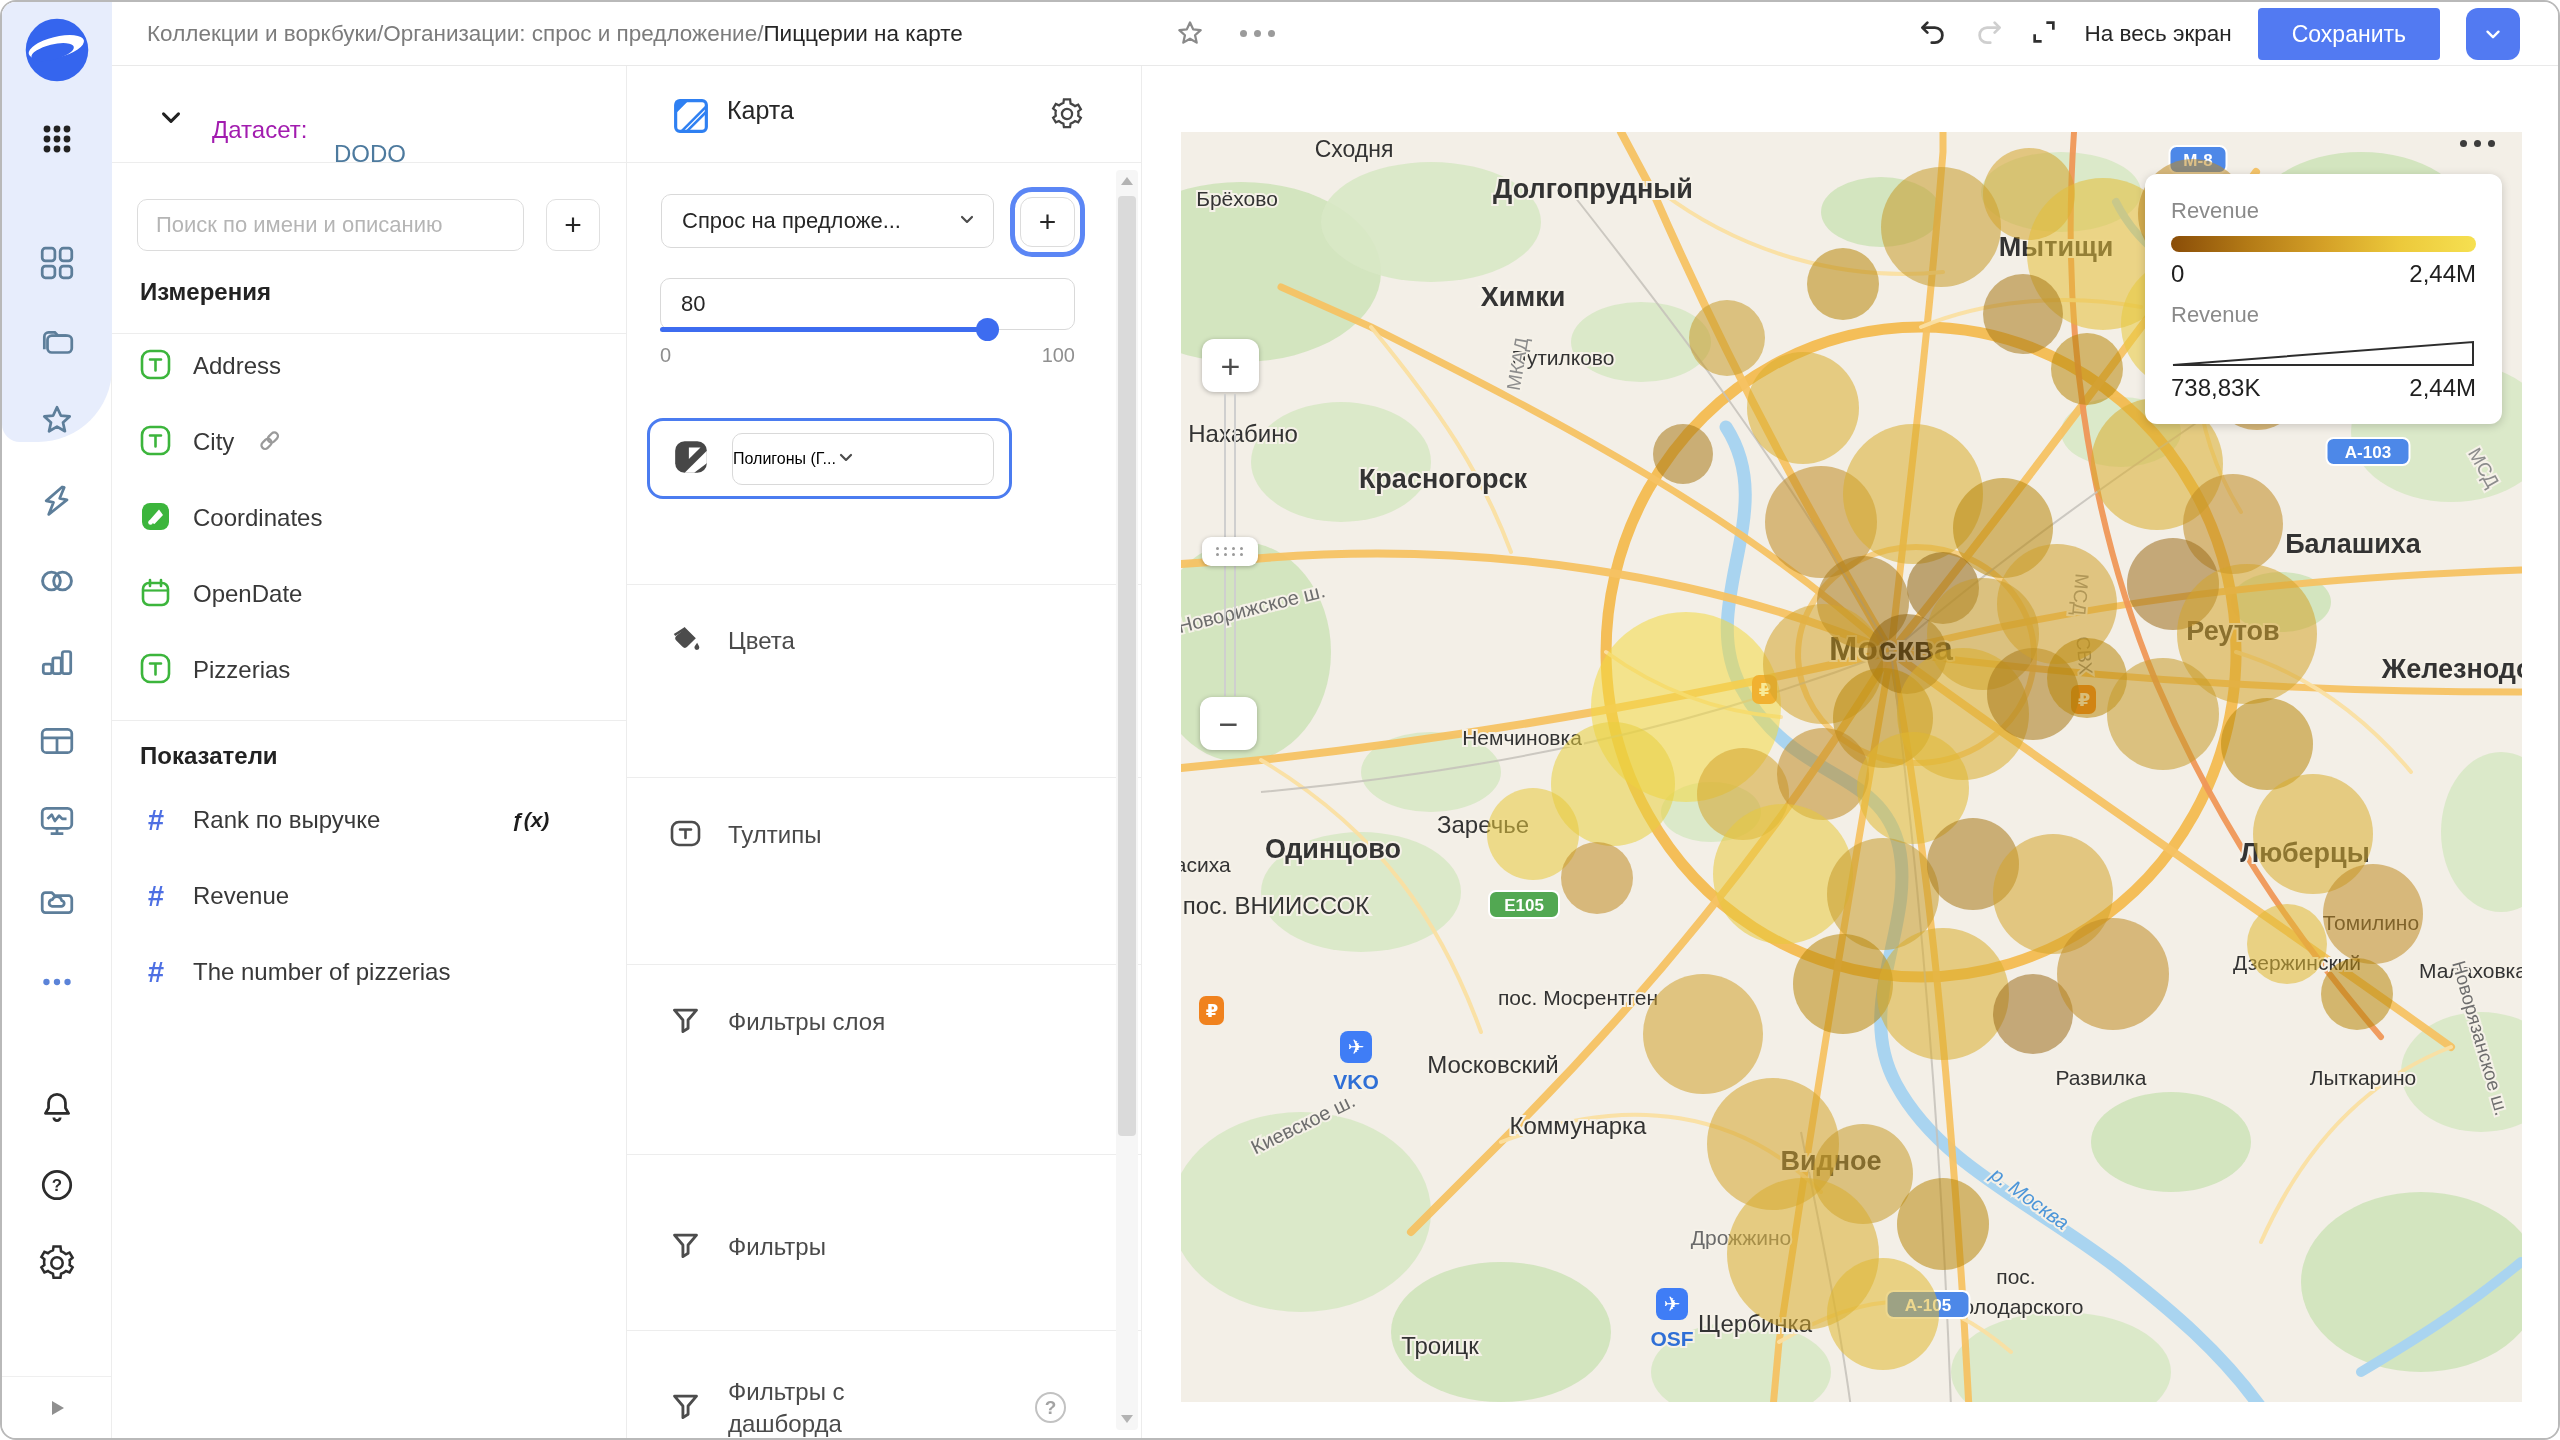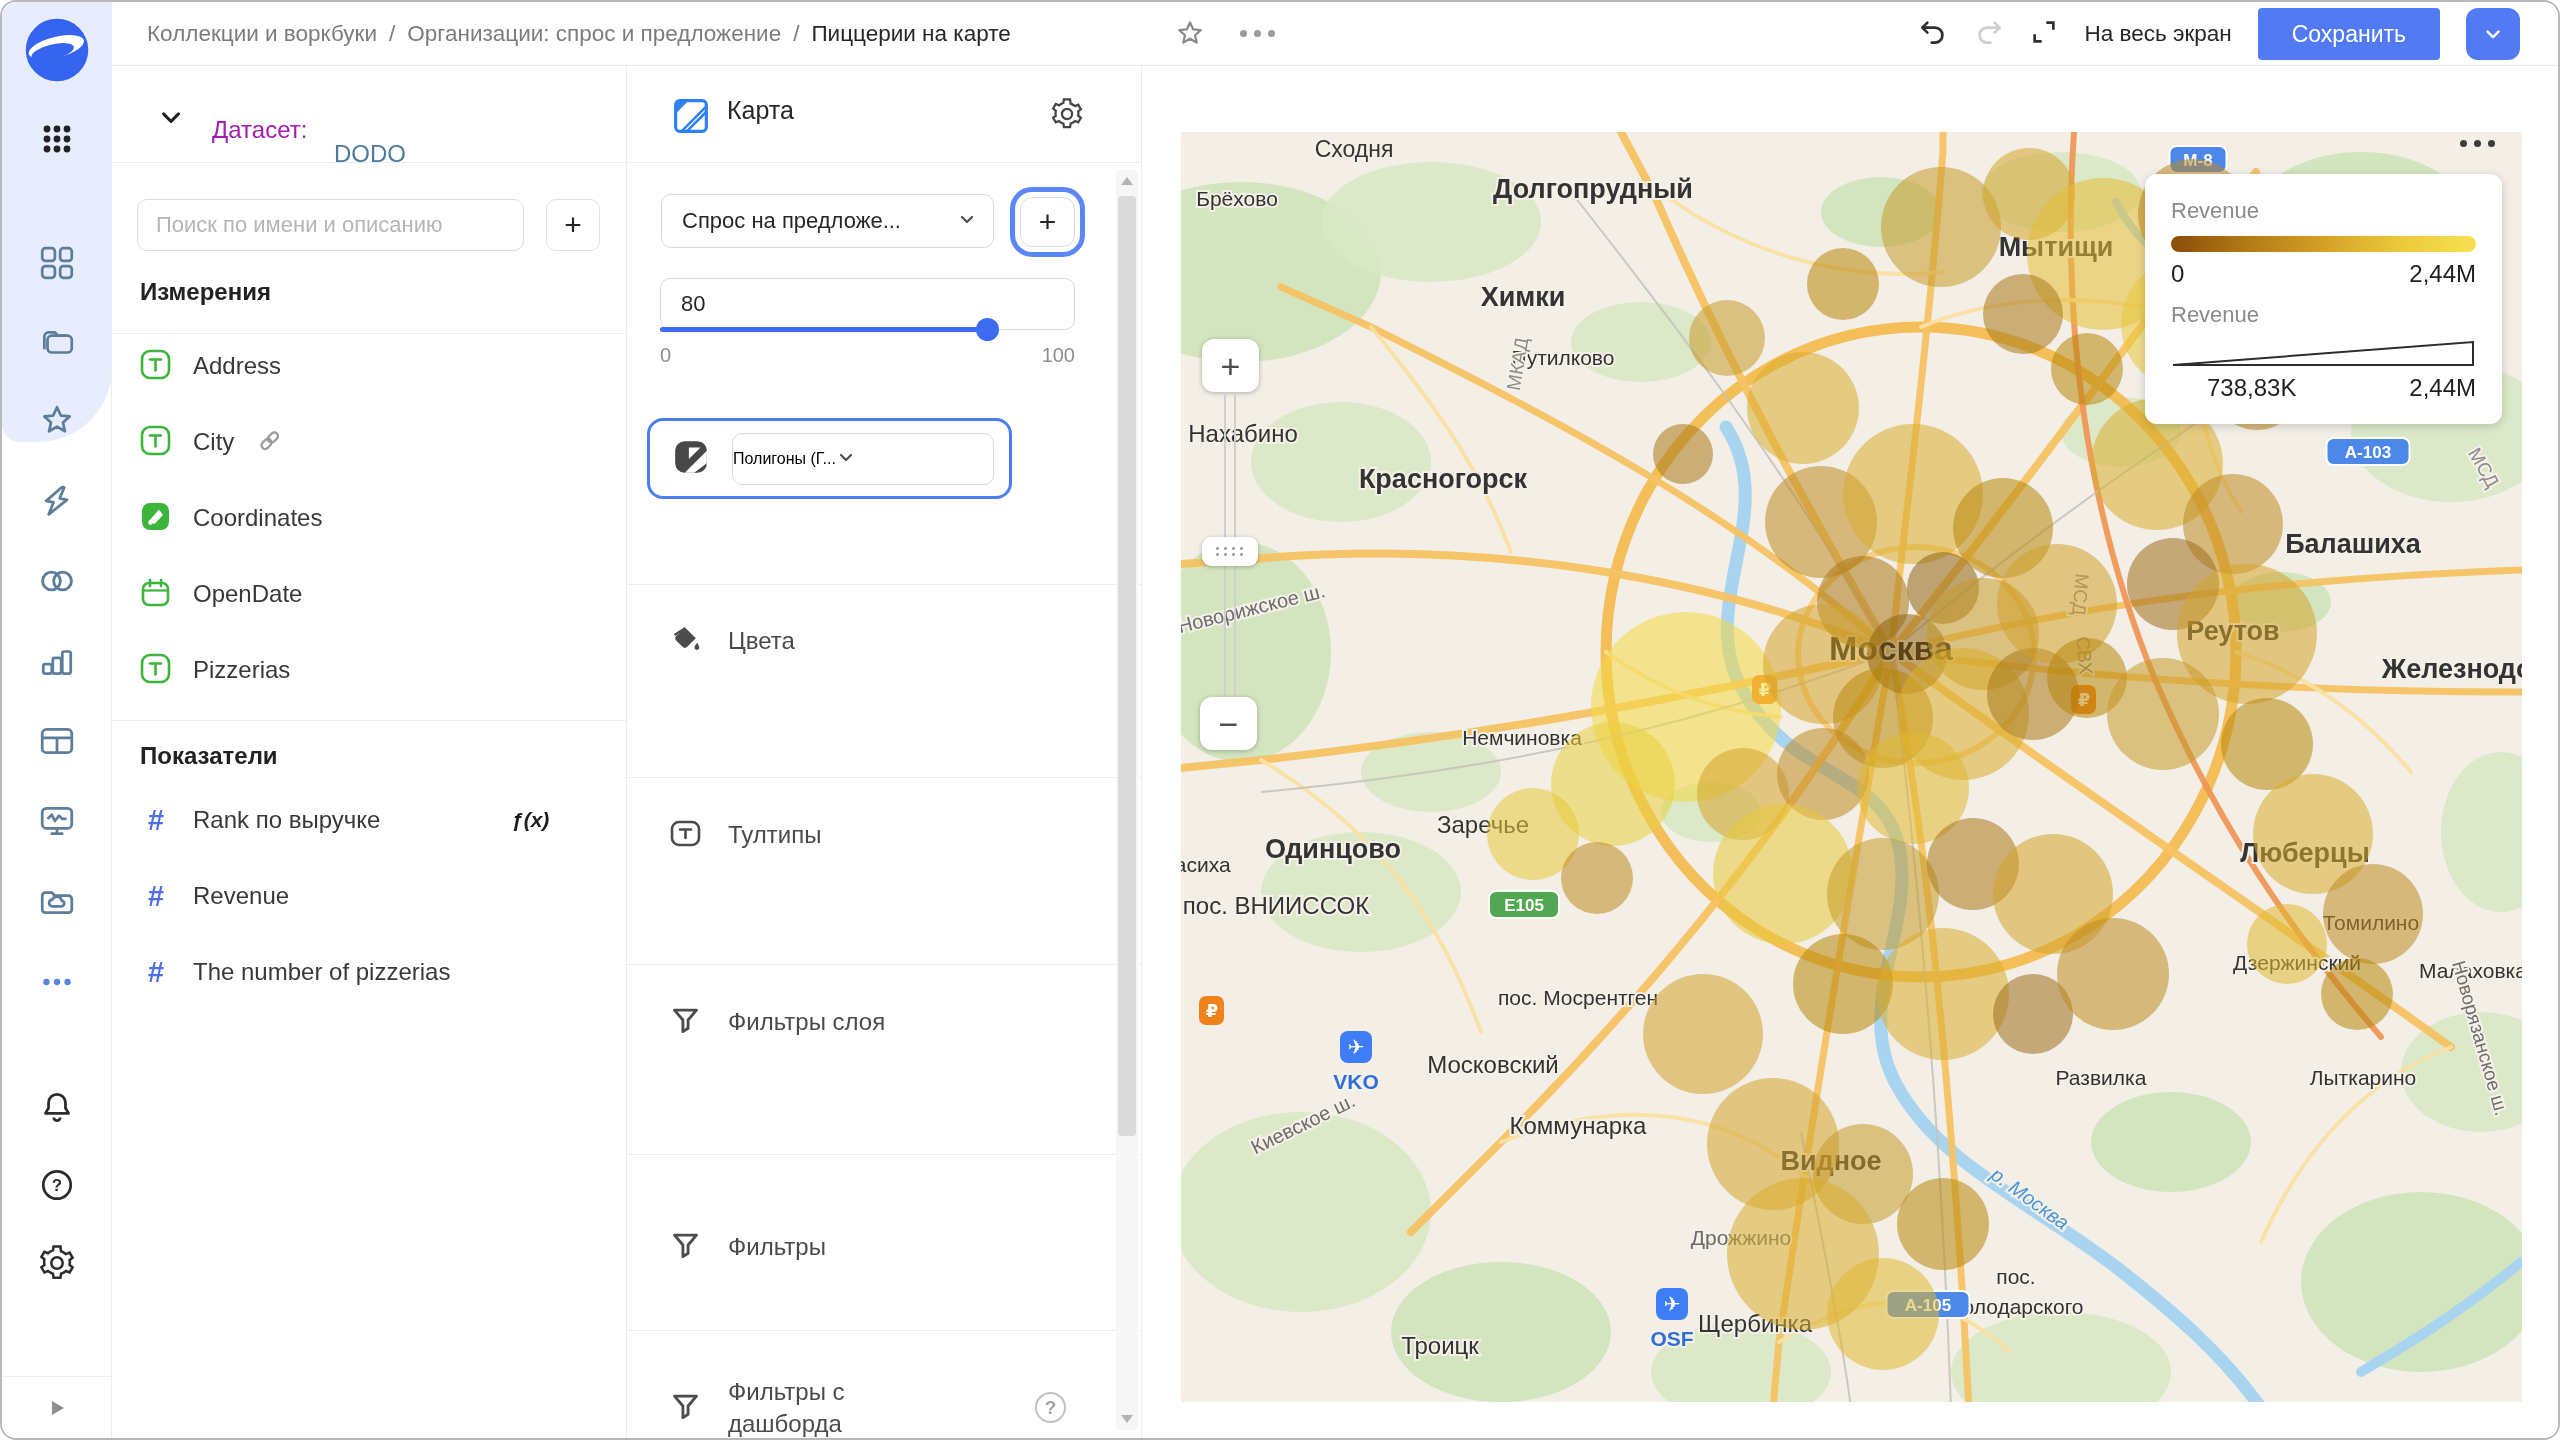--- a/index.html
+++ b/index.html
@@ -6,21 +6,21 @@
   *{box-sizing:border-box;}
   .app{position:relative;width:2560px;height:1440px;background:#fff;border:2px solid #b9b9b9;border-radius:16px;overflow:hidden;display:flex;}
   
   .rail{position:relative;width:110px;flex:0 0 110px;background:#fff;border-right:1px solid #ededed;}
   .rail-top{position:absolute;left:0;top:0;width:110px;height:440px;background:#e7edfc;border-bottom-right-radius:74px;border-bottom-left-radius:18px;}
   .rail-item{position:absolute;left:0;width:110px;display:flex;justify-content:center;align-items:center;cursor:pointer;}
   .rail-foot{position:absolute;left:0;right:0;bottom:0;height:62px;border-top:1px solid #efefef;display:flex;align-items:center;justify-content:center;}
   
   .main{flex:1;display:flex;flex-direction:column;min-width:0;}
   .topbar{position:relative;height:64px;flex:0 0 64px;border-bottom:1px solid #e9e9e9;background:#fff;}
-  .crumbs{position:absolute;left:35px;top:0;height:64px;display:flex;align-items:center;gap:12px;font-size:22.5px;color:#7c7c7c;white-space:nowrap;}
+  .crumbs{position:absolute;left:35px;top:0;height:64px;display:flex;align-items:center;font-size:22.5px;color:#7c7c7c;white-space:nowrap;}
   .crumbs .cur{color:#262626;}
   .tb-star{position:absolute;left:1062px;top:16px;}
   .tb-dots{position:absolute;left:1128px;top:28px;display:flex;gap:7px;}
   .tb-dots i{width:7px;height:7px;border-radius:50%;background:#9b9b9b;}
   .tb-right{position:absolute;right:38px;top:0;height:64px;display:flex;align-items:center;gap:26px;}
   .tb-fs-label{font-size:22.5px;color:#262626;}
   .btn-save{height:52px;padding:0 34px;background:#527af2;border:none;border-radius:4px;color:#fff;font-size:23px;font-family:inherit;cursor:pointer;}
   .btn-caret{width:54px;height:52px;background:#527af2;border:none;border-radius:12px;display:flex;align-items:center;justify-content:center;cursor:pointer;}
   .content{flex:1;display:flex;min-height:0;}
   
@@ -637,21 +637,21 @@
           <div class="lg-mm">
             <span>0</span>
             <span>2,44M</span>
           </div>
           <div class="lg-t" style="margin-top:14px;">Revenue</div>
           <div class="lg-wedge">
             <svg width="305" height="30" viewBox="0 0 305 30">
                 <polygon points="2,27 302,4 302,27" fill="#fff" stroke="#2d2d2d" stroke-width="2"></polygon>
               </svg>
           </div>
-          <div class="lg-mm" style="margin-top:2px;margin-left:36px;">
+          <div class="lg-mm" style="margin-top:2px;">
             <span>738,83K</span>
             <span>2,44M</span>
           </div>
         </div>
 
         <button class="zbtn z-in">+</button>
         <div class="z-track"></div>
         <div class="z-handle">
           <span class="dots">
               <i></i>

